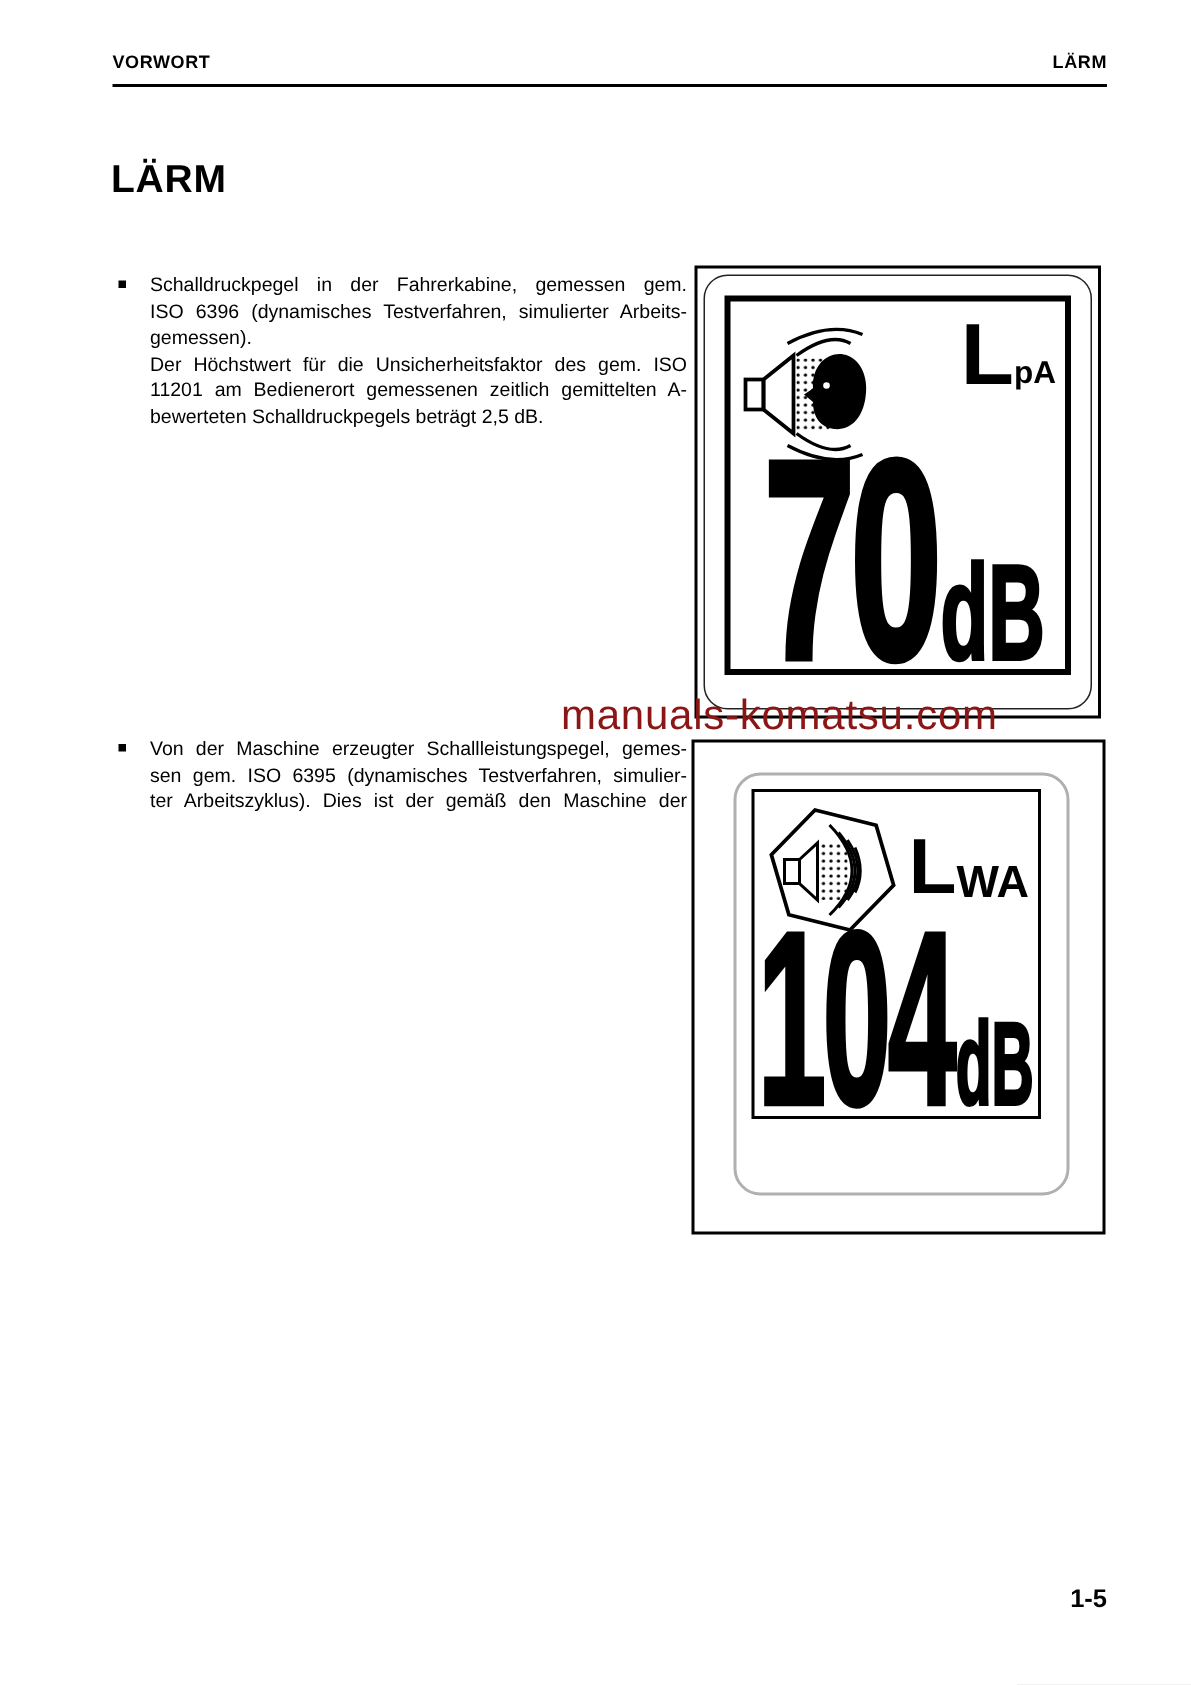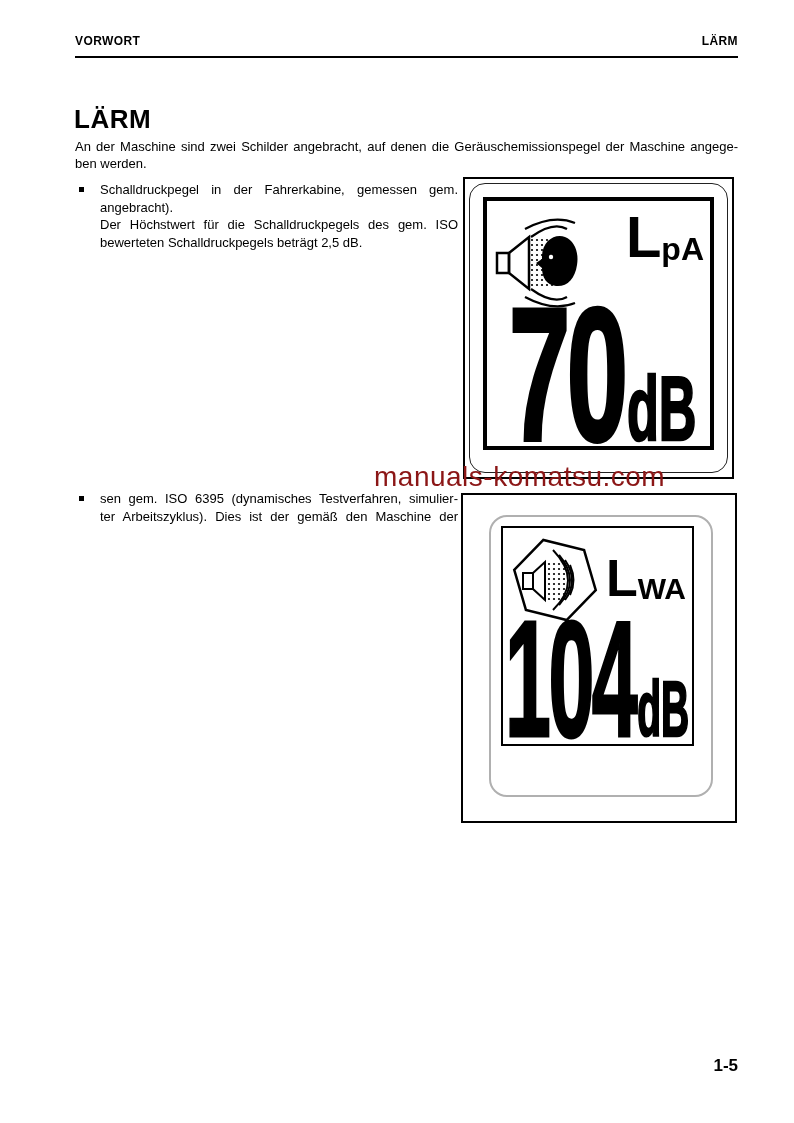--- a/index.html
+++ b/index.html
@@ -44,21 +44,21 @@
 
   .icon{position:absolute;}
   .icon1{left:8px;top:12px;}
   .icon2{left:4px;top:4px;}
 
   .qty{position:absolute;display:flex;align-items:flex-start;font-weight:bold;}
   .q1{right:6px;top:14px;}
   .q2{right:6px;top:30px;}
   .ql{font-size:58px;line-height:44px;}
   .q2 .ql{font-size:52px;line-height:40px;}
-  .qs{font-size:32px;line-height:28px;align-self:flex-end;transform:translateY(4px);}
+  .qs{font-size:21px;line-height:28px;align-self:flex-end;transform:translateY(4px);}
   .q2 .qs{font-size:30px;line-height:26px;}
 
   .num{position:absolute;display:flex;align-items:baseline;white-space:nowrap;
        transform-origin:left bottom;font-weight:bold;}
   .num1{left:22px;bottom:2px;transform:scaleX(.58);}
   .num2{left:2px;bottom:4px;transform:scaleX(.50);}
   .val{font-size:190px;line-height:140px;letter-spacing:-6px;-webkit-text-stroke:4px #000;}
   .num2 .val{font-size:165px;line-height:121px;letter-spacing:-5px;-webkit-text-stroke:3px #000;}
   .unit{font-size:90px;line-height:66px;margin-left:4px;-webkit-text-stroke:2.5px #000;}
   .num2 .unit{font-size:78px;line-height:57px;}
@@ -75,38 +75,37 @@
 
 <div class="page">
 
   <div class="header">
     <span>VORWORT</span>
     <span>LÄRM</span>
   </div>
 
   <h1 class="title">LÄRM</h1>
 
-  <div class="intro">
-      <div class="tl just">An der Maschine sind zwei Schilder angebracht, auf denen die Geräuschemissionspegel der Maschine angege-</div>
-      <div class="tl">ben werden.</div>
-    </div>
 
   <div class="bullet b1">
     <span class="marker"></span>
     <div class="btext">
         <div class="tl just">Schalldruckpegel in der Fahrerkabine, gemessen gem.</div>
-        <div class="tl">angebracht).</div>
-        <div class="tl just">Der Höchstwert für die Schalldruckpegels des gem. ISO</div>
+        <div class="tl just">ISO 6396 (dynamisches Testverfahren, simulierter Arbeits-</div>
+        <div class="tl">gemessen).</div>
+        <div class="tl just">Der Höchstwert für die Unsicherheitsfaktor des gem. ISO</div>
+        <div class="tl just">11201 am Bedienerort gemessenen zeitlich gemittelten A-</div>
         <div class="tl">bewerteten Schalldruckpegels beträgt 2,5 dB.</div>
       </div>
   </div>
 
   <div class="bullet b2">
     <span class="marker"></span>
     <div class="btext">
+        <div class="tl just">Von der Maschine erzeugter Schallleistungspegel, gemes-</div>
         <div class="tl just">sen gem. ISO 6395 (dynamisches Testverfahren, simulier-</div>
         <div class="tl just">ter Arbeitszyklus). Dies ist der gemäß den Maschine der</div>
       </div>
   </div>
 
   <div class="fig fig1">
     <div class="round1"></div>
     <div class="inner1">
       <svg class="icon icon1" width="84" height="100" viewBox="0 0 84 100">
         <defs>

